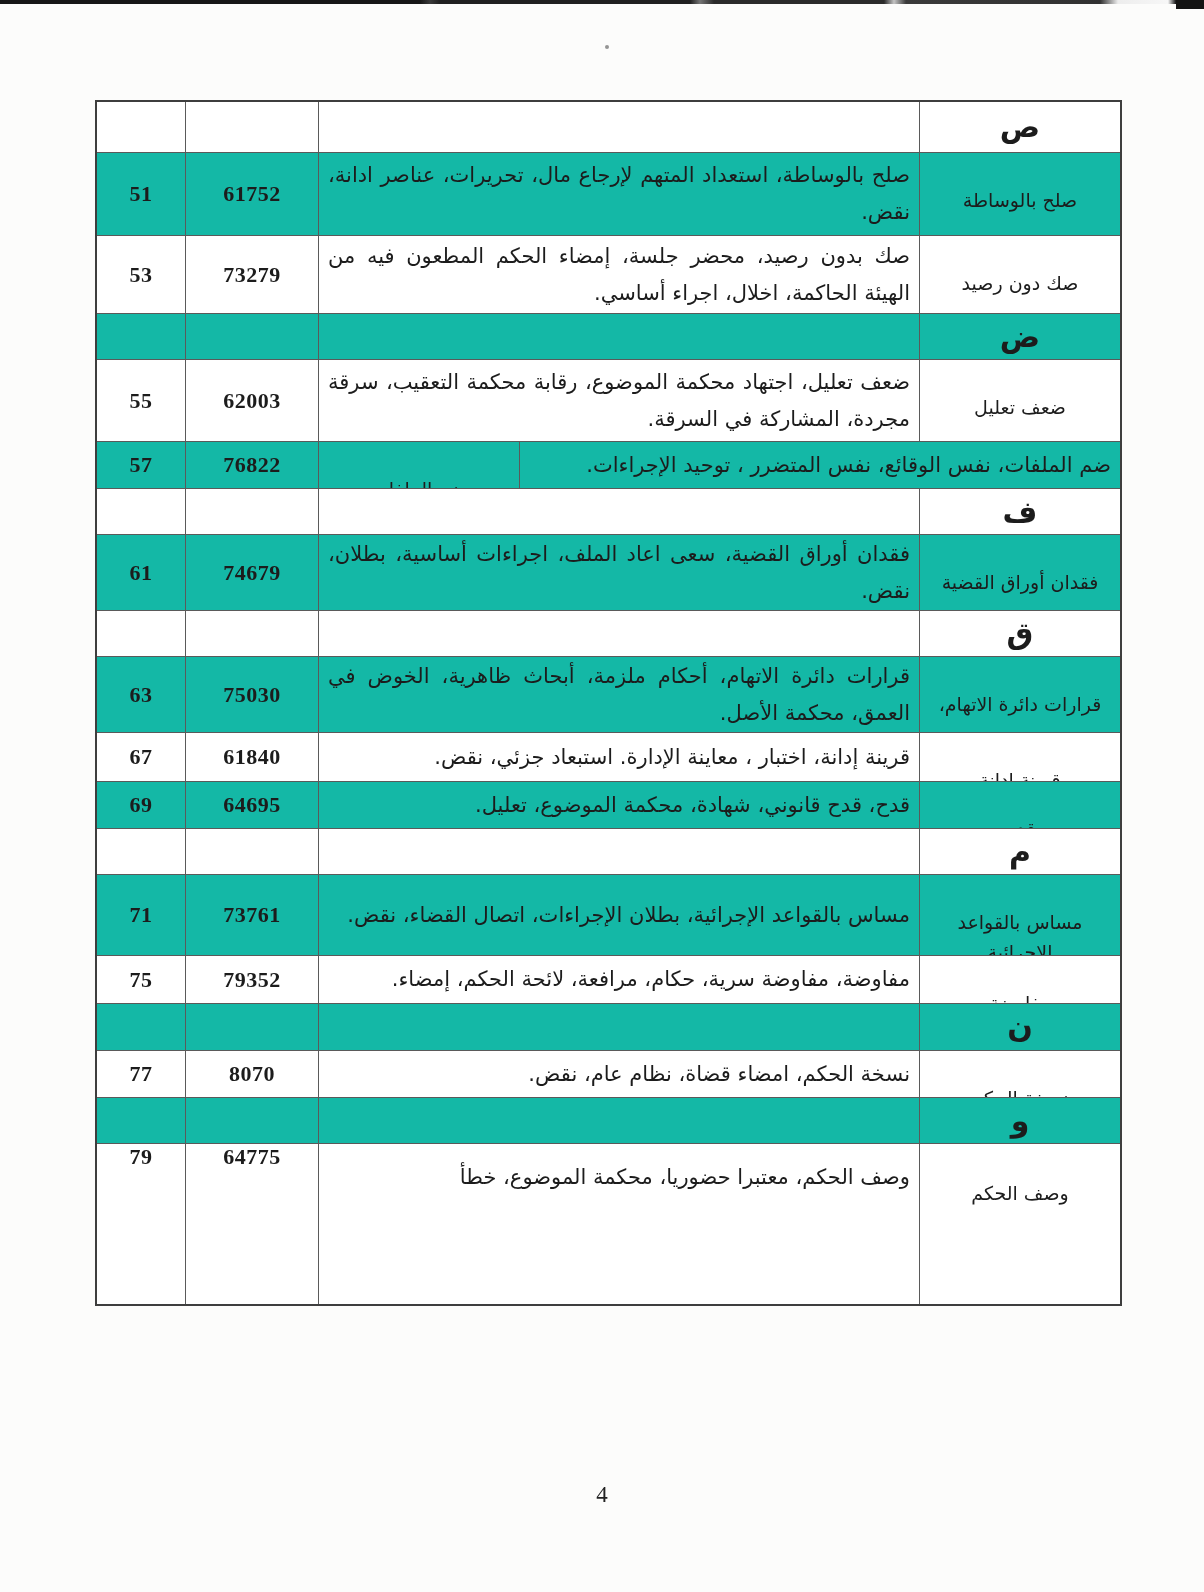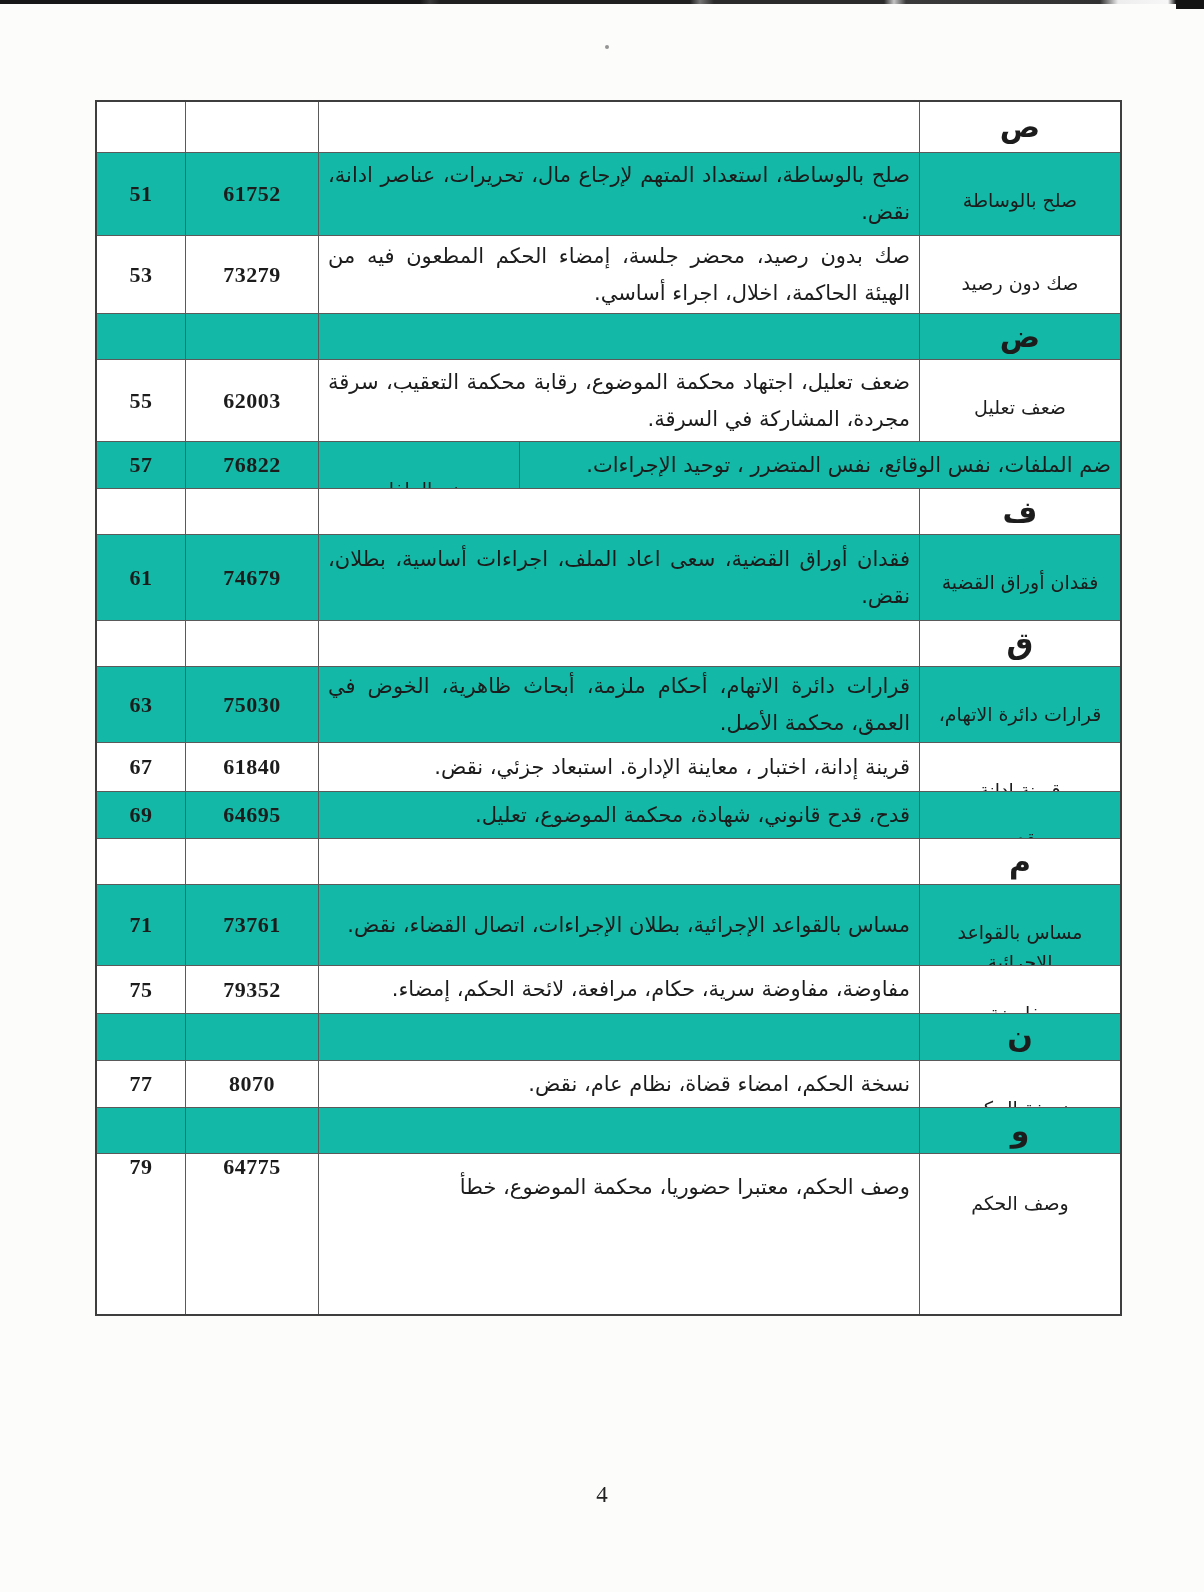--- a/index.html
+++ b/index.html
@@ -153,21 +153,21 @@
 
   <div class="row section" style="height:46px">
     <div class="c col-page"></div>
     <div class="c col-code"></div>
     <div class="c col-desc"></div>
     <div class="c col-term">
         <span class="letter">ف</span>
       </div>
   </div>
 
-  <div class="row shaded" style="height:86px">
+  <div class="row shaded" style="height:76px">
     <div class="c col-page">
         <span class="num">61</span>
       </div>
     <div class="c col-code">
         <span class="num">74679</span>
       </div>
     <div class="c col-desc">
         <span class="desc">فقدان أوراق القضية، سعى اعاد الملف، اجراءات أساسية، بطلان، نقض.</span>
       </div>
     <div class="c col-term">

